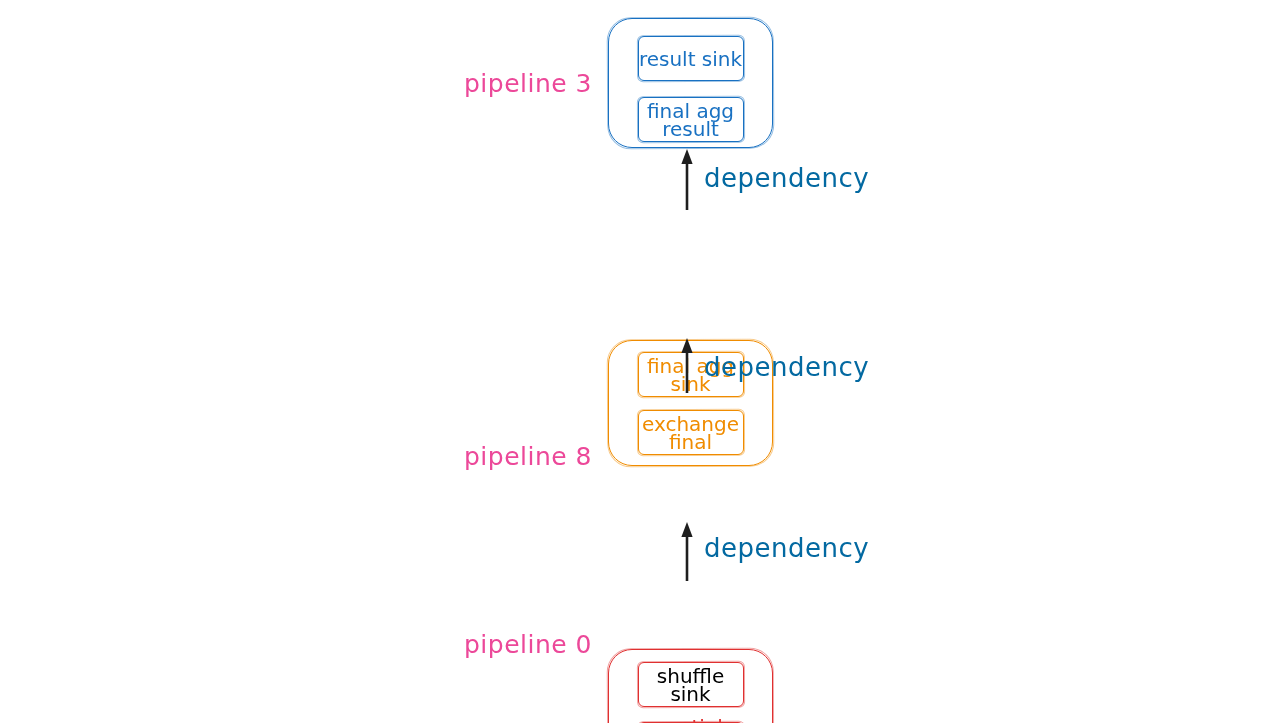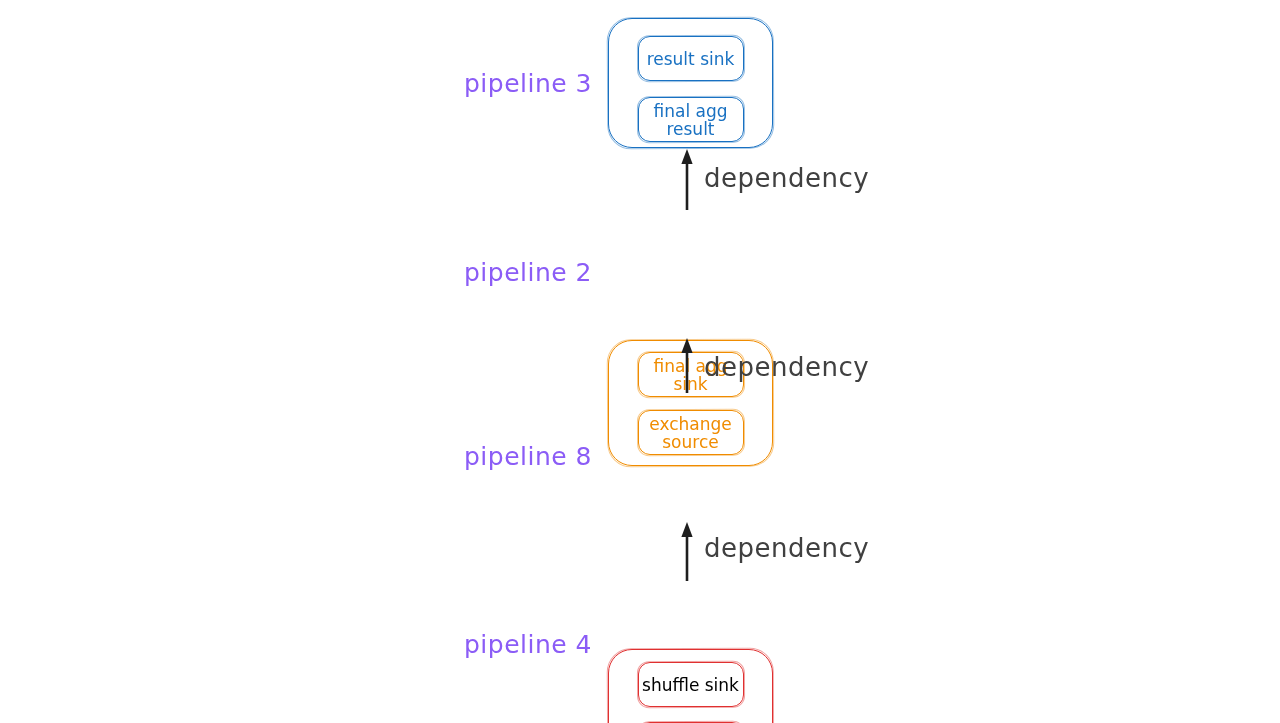--- a/index.html
+++ b/index.html
@@ -28,47 +28,47 @@
   .sketch::before{
     content:"";position:absolute;inset:-2px;
     border:1px solid;border-color:inherit;border-radius:inherit;
     transform:rotate(-0.35deg);opacity:.45;pointer-events:none;
   }
   
   .node{
     box-sizing:border-box;
     width:106px;height:45px;
     border:1.5px solid;
-    border-radius:12px;
+    border-radius:6px;
     display:flex;align-items:center;justify-content:center;
     text-align:center;
-    font-size:17px;line-height:18px;
+    font-size:20px;line-height:18px;
     white-space:pre-line;
     background:transparent;
   }
   
   .plabel{
     position:absolute;left:400px;width:192px;
     text-align:right;
     font-size:25px;line-height:32px;
-    color:#8b5cf6;
+    color:#ec4899;
     letter-spacing:.5px;
   }
   .l0{top:68px;} .l1{top:257px;} .l2{top:441px;} .l3{top:629px;}
   
   .arrow{position:absolute;left:680px;width:14px;}
   .a0{top:149px;height:61px;}
   .a1{top:338px;height:55px;}
   .a2{top:522px;height:59px;}
   .arrow svg{display:block;}
   
   .dlabel{
     position:absolute;left:704px;
     font-size:26px;line-height:30px;
-    color:#404040;
+    color:#0369a1;
     letter-spacing:.5px;
   }
   .d0{top:163px;} .d1{top:352px;} .d2{top:533px;}
 </style>
 </head>
 <body>
 
 <div id="canvas">
 
   <div class="plabel l0">pipeline 3</div>
@@ -79,26 +79,25 @@
   </div>
 
   <div class="arrow a0" style="color: rgb(30, 30, 30); border-color: rgb(30, 30, 30);">
     <svg width="14" height="61" viewBox="0 0 14 61">
       <line x1="7" y1="11" x2="7" y2="61" stroke="currentColor" stroke-width="2.6"></line>
       <polygon points="7,0 12.6,15 1.4,15" fill="currentColor"></polygon>
     </svg>
   </div>
   <div class="dlabel d0">dependency</div>
 
-  <div class="plabel l1">pipeline 2</div>
   <div class="pbox b1 sketch" style="color: rgb(240, 140, 0); border-color: rgb(240, 140, 0);">
     <div class="node sketch" style="color: rgb(240, 140, 0); border-color: rgb(240, 140, 0);">final agg
 sink</div>
     <div class="node sketch" style="color: rgb(240, 140, 0); border-color: rgb(240, 140, 0);">exchange
-source</div>
+final</div>
   </div>
 
   <div class="arrow a1" style="color: rgb(30, 30, 30); border-color: rgb(30, 30, 30);">
     <svg width="14" height="55" viewBox="0 0 14 55">
       <line x1="7" y1="11" x2="7" y2="55" stroke="currentColor" stroke-width="2.6"></line>
       <polygon points="7,0 12.6,15 1.4,15" fill="currentColor"></polygon>
     </svg>
   </div>
   <div class="dlabel d1">dependency</div>
 
@@ -110,15 +109,15 @@
   </div>
 
   <div class="arrow a2" style="color: rgb(30, 30, 30); border-color: rgb(30, 30, 30);">
     <svg width="14" height="59" viewBox="0 0 14 59">
       <line x1="7" y1="11" x2="7" y2="59" stroke="currentColor" stroke-width="2.6"></line>
       <polygon points="7,0 12.6,15 1.4,15" fill="currentColor"></polygon>
     </svg>
   </div>
   <div class="dlabel d2">dependency</div>
 
-  <div class="plabel l3">pipeline 4</div>
+  <div class="plabel l3">pipeline 0</div>
 
 </div>
 
 </body></html>

